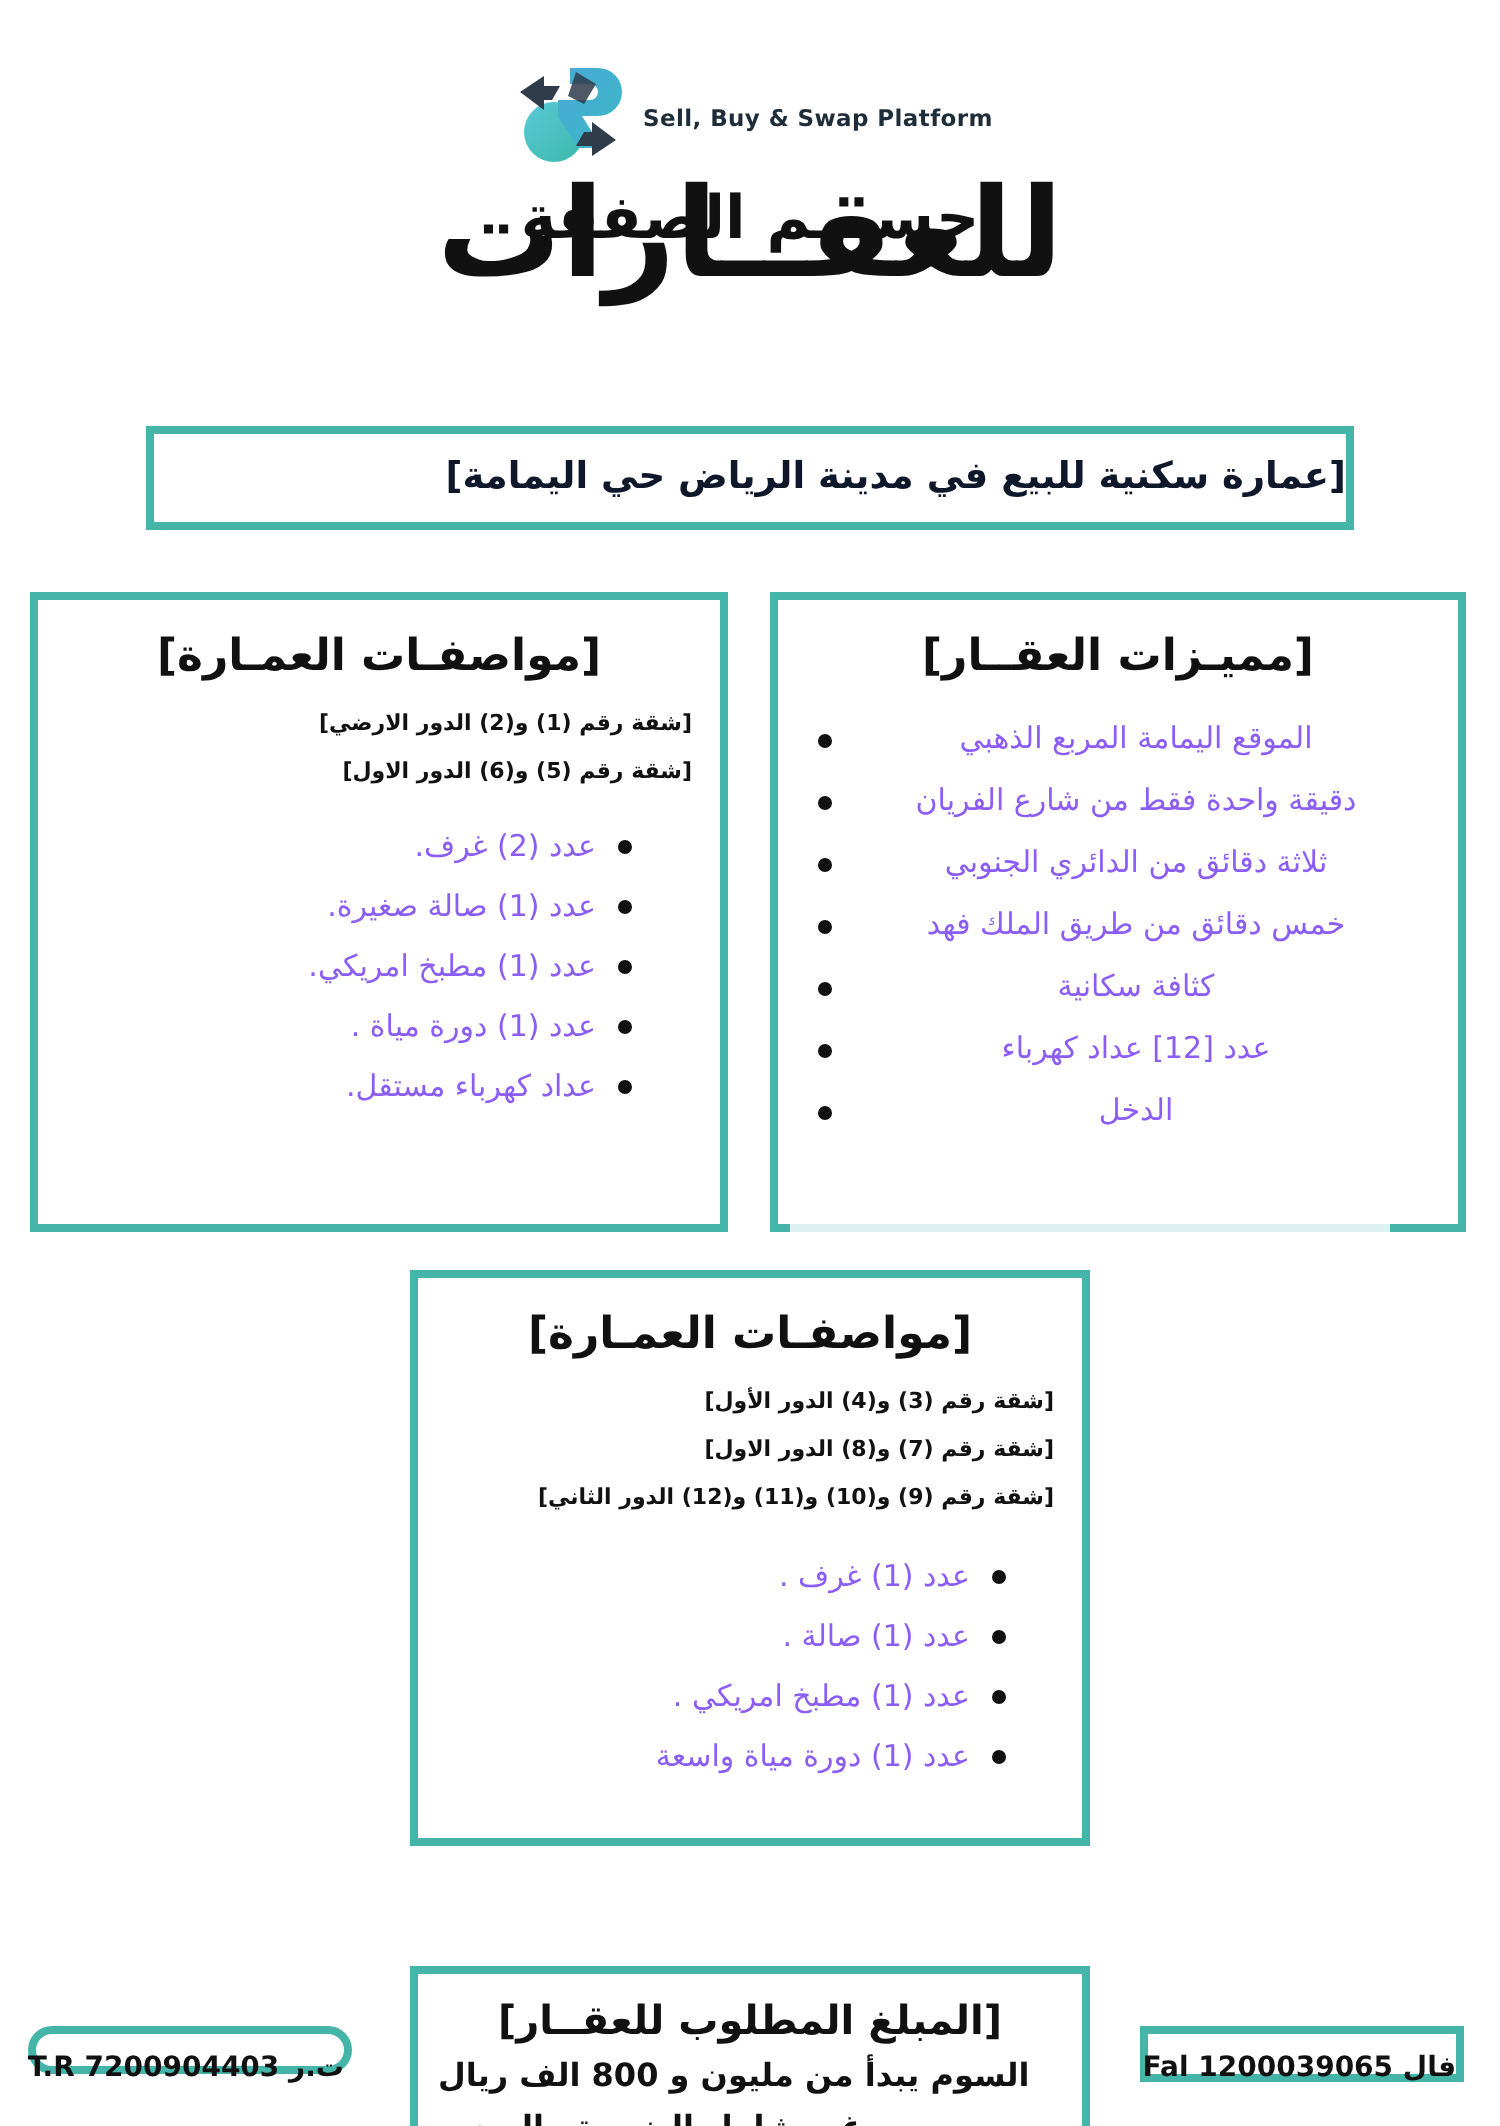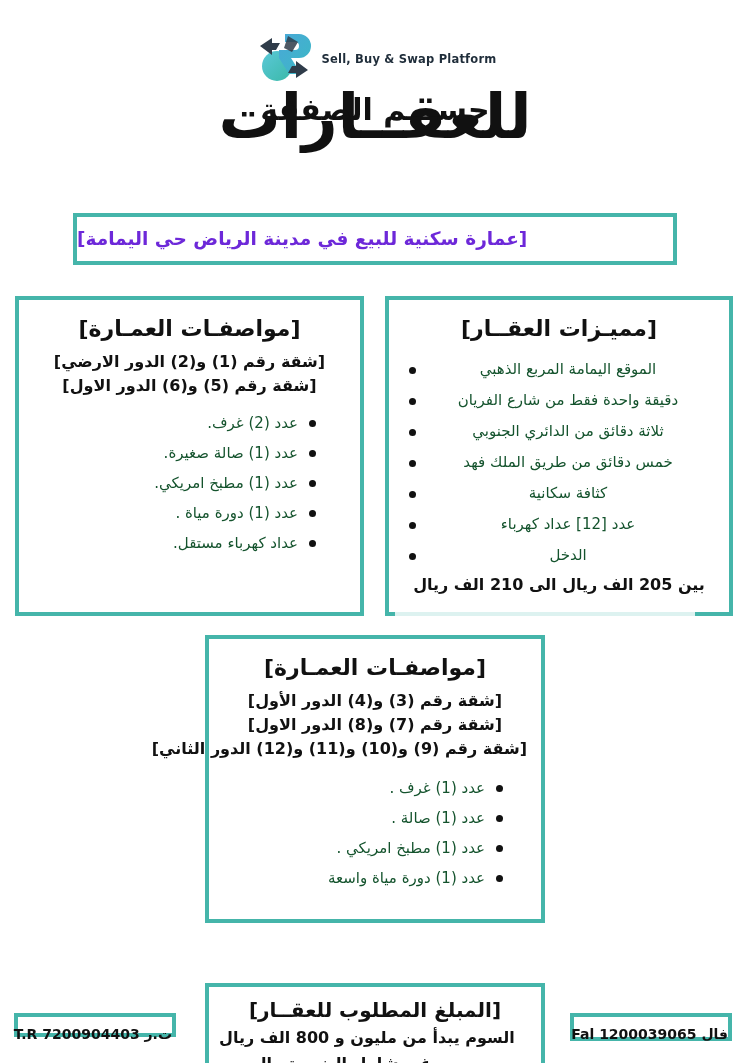--- a/index.html
+++ b/index.html
@@ -47,39 +47,39 @@
 
   
   .tbox {
     position:absolute; border:4px solid #45b5aa; background:#fff;
   }
   .box-title {
     text-align:center; font-weight:bold; color:#111;
     font-size:21px; line-height:30px; white-space:nowrap;
   }
   .sub-line {
-    text-align:center; font-weight:bold; color:#111;
-    font-size:16px; line-height:24px; white-space:nowrap;
+    text-align:right; font-weight:bold; color:#111;
+    font-size:11px; line-height:24px; white-space:nowrap;
   }
   ul.items { list-style:none; margin:0; padding:0; }
   ul.items li {
-    position:relative; font-size:15px; color:#14532d;
+    position:relative; font-size:15px; color:#8b5cf6;
     line-height:30px; padding-right:22px; text-align:right;
     white-space:nowrap;
   }
   ul.items li::before {
     content:""; position:absolute; right:4px; top:12px;
     width:7px; height:7px; border-radius:50%; background:#111;
   }
 
   
   #caption-box { top:213px; right:73px; width:604px; height:52px; }
   #caption-box .cap-text {
-    font-size:18.5px; font-weight:bold; color:#6d28d9;
-    text-align:left; line-height:44px; white-space:nowrap;
+    font-size:18.5px; font-weight:bold; color:#0f172a;
+    text-align:right; line-height:44px; white-space:nowrap;
   }
 
   
   #specs-a-box { top:296px; right:386px; width:349px; height:320px; padding:14px 14px 0 14px; }
   #specs-a-box .box-title { font-size:22px; margin-bottom:6px; }
   #specs-a-box ul.items { margin-top:10px; padding-right:26px; }
 
   
   #features-box { top:296px; right:17px; width:348px; height:320px; padding:14px 14px 0 14px; }
   #features-box .box-title { font-size:22px; margin-bottom:10px; }
@@ -98,21 +98,21 @@
 
   
   #price-box { top:983px; right:205px; width:340px; height:97px; padding:8px 10px 0 10px; }
   #price-box .box-title { font-size:20px; line-height:30px; }
   #price-box .price-line {
     text-align:left; font-weight:bold; font-size:16px;
     color:#111; line-height:26px; white-space:nowrap;
   }
 
   
-  #tr-badge { top:1013px; right:574px; width:162px; height:24px; }
+  #tr-badge { top:1013px; right:574px; width:162px; height:24px;border-radius:19px; }
   #fal-badge { top:1013px; right:18px; width:162px; height:28px; }
   .badge-text {
     text-align:center; font-weight:bold; font-size:14px;
     color:#111; line-height:34px; white-space:nowrap;
   }
 
   
   .watermark {
     position:absolute; top:602px; right:55px; width:300px; height:16px;
     background:rgba(255,255,255,.82);
@@ -179,21 +179,20 @@
     <div class="box-title">[مميـزات العقــار]</div>
     <ul class="items">
       <li>الموقع اليمامة المربع الذهبي</li>
       <li>دقيقة واحدة فقط من شارع الفريان</li>
       <li>ثلاثة دقائق من الدائري الجنوبي</li>
       <li>خمس دقائق من طريق الملك فهد</li>
       <li>كثافة سكانية</li>
       <li>عدد [12] عداد كهرباء</li>
       <li>الدخل</li>
     </ul>
-    <div class="income">بين 205 الف ريال  الى 210 الف ريال</div>
   </div>
 
   <div class="watermark"></div>
   <div class="watermark2"></div>
 
   <div class="tbox" id="specs-b-box">
     <div class="box-title">[مواصفـات العمـارة]</div>
     <div class="sub-line">[شقة رقم (3) و(4) الدور الأول]</div>
     <div class="sub-line">[شقة رقم (7) و(8) الدور الاول]</div>
     <div class="sub-line">[شقة رقم (9) و(10) و(11) و(12) الدور الثاني]</div>

